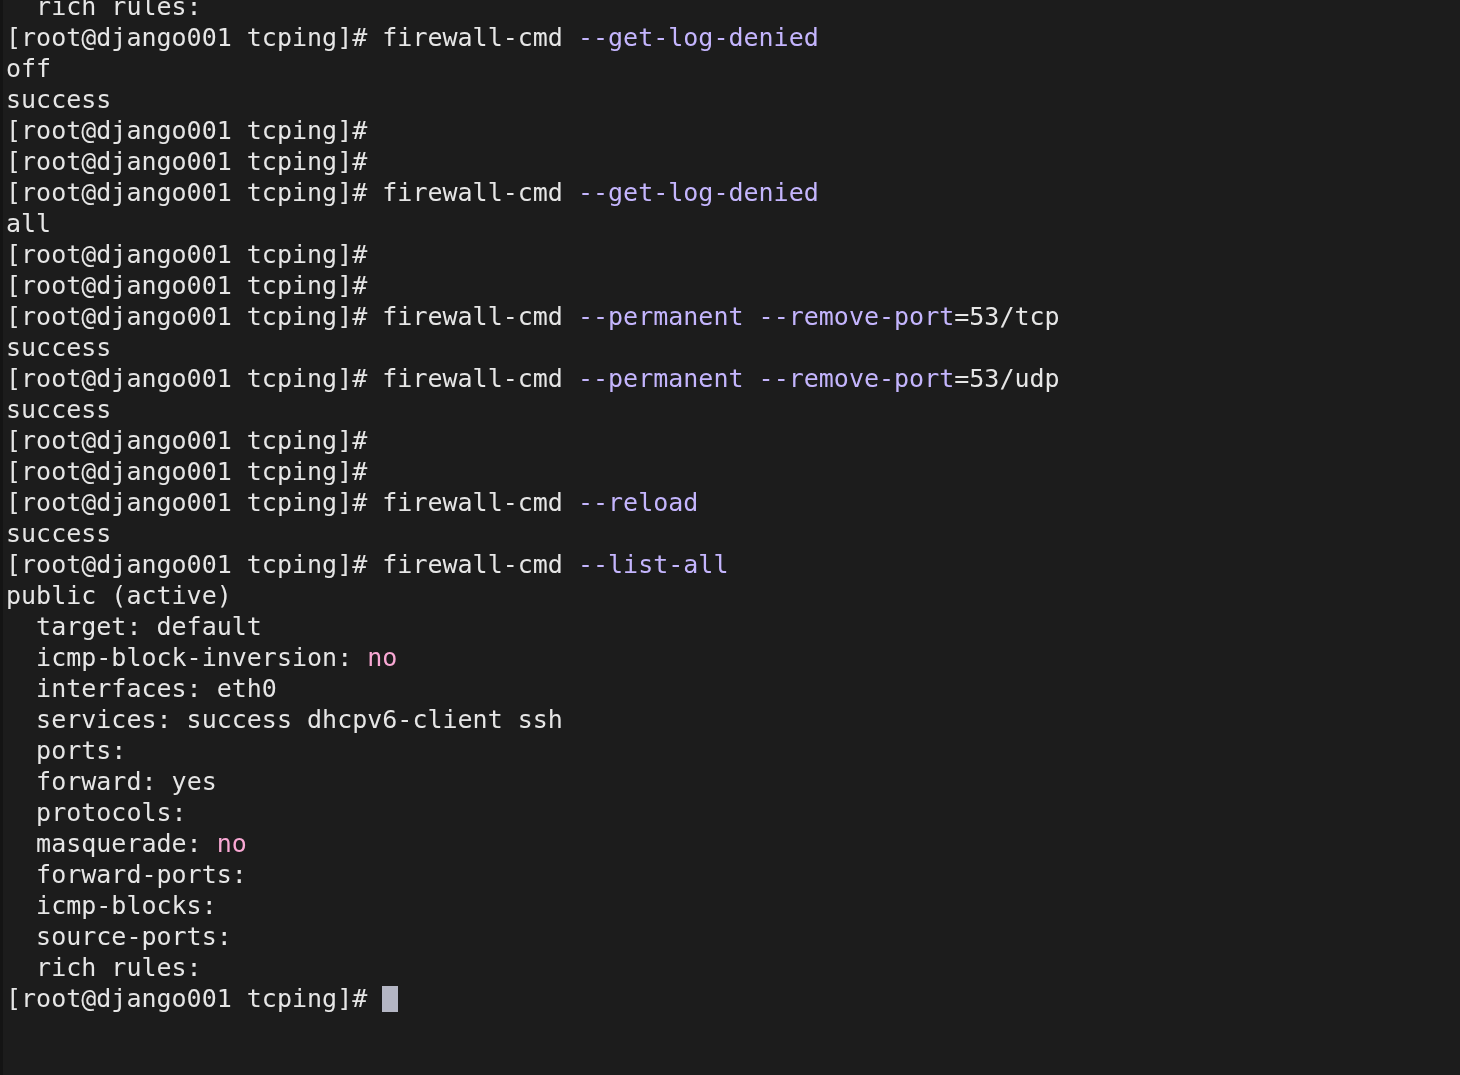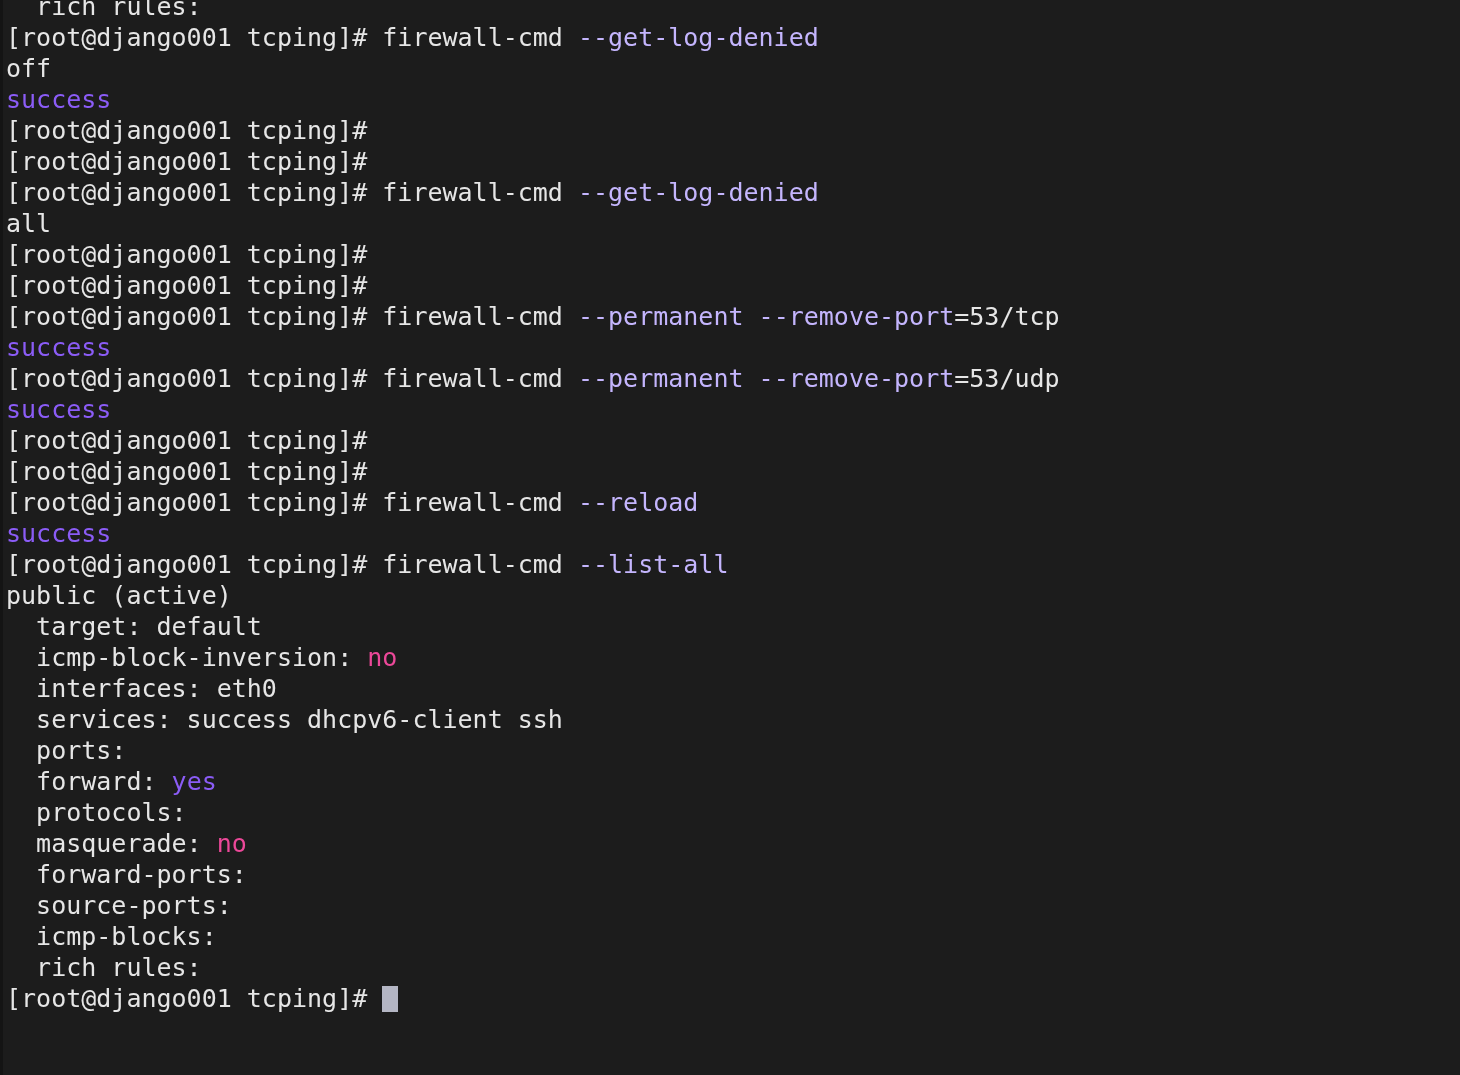--- a/index.html
+++ b/index.html
@@ -43,22 +43,22 @@
     line-height: 31px;
     font-size: 25px;
     letter-spacing: 0px;
     white-space: pre;
     color: #e6e6e6;
     font-family: "DejaVu Sans Mono", "Liberation Mono", monospace;
   }
   .seg { white-space: pre; }
   .c-white   { color: #e6e6e6; }
   .c-cyan    { color: #c4b5fd; }
-  .c-green   { color: #8b5cf6; }
-  .c-red     { color: #ec4899; }
+  .c-green   { color: #e5e5e5; }
+  .c-red     { color: #f9a8d4; }
   .cursor {
     display: inline-block;
     width: 16px;
     height: 26px;
     vertical-align: -5px;
     background: #b4b6c4;
   }
 </style>
 </head>
 <body>
@@ -88,18 +88,18 @@
       <div class="line"><span class="seg c-white">public (active)</span></div>
       <div class="line"><span class="seg c-white">  target: default</span></div>
       <div class="line"><span class="seg c-white">  icmp-block-inversion: </span><span class="seg c-red">no</span></div>
       <div class="line"><span class="seg c-white">  interfaces: eth0</span></div>
       <div class="line"><span class="seg c-white">  services: success dhcpv6-client ssh</span></div>
       <div class="line"><span class="seg c-white">  ports: </span></div>
       <div class="line"><span class="seg c-white">  forward: </span><span class="seg c-green">yes</span></div>
       <div class="line"><span class="seg c-white">  protocols: </span></div>
       <div class="line"><span class="seg c-white">  masquerade: </span><span class="seg c-red">no</span></div>
       <div class="line"><span class="seg c-white">  forward-ports: </span></div>
+      <div class="line"><span class="seg c-white">  icmp-blocks: </span></div>
       <div class="line"><span class="seg c-white">  source-ports: </span></div>
-      <div class="line"><span class="seg c-white">  icmp-blocks: </span></div>
       <div class="line"><span class="seg c-white">  rich rules: </span></div>
       <div class="line"><span class="seg c-white">[root@django001 tcping]# </span><span class="cursor"></span></div>
     </div>
 </div>
 
 </body></html>

